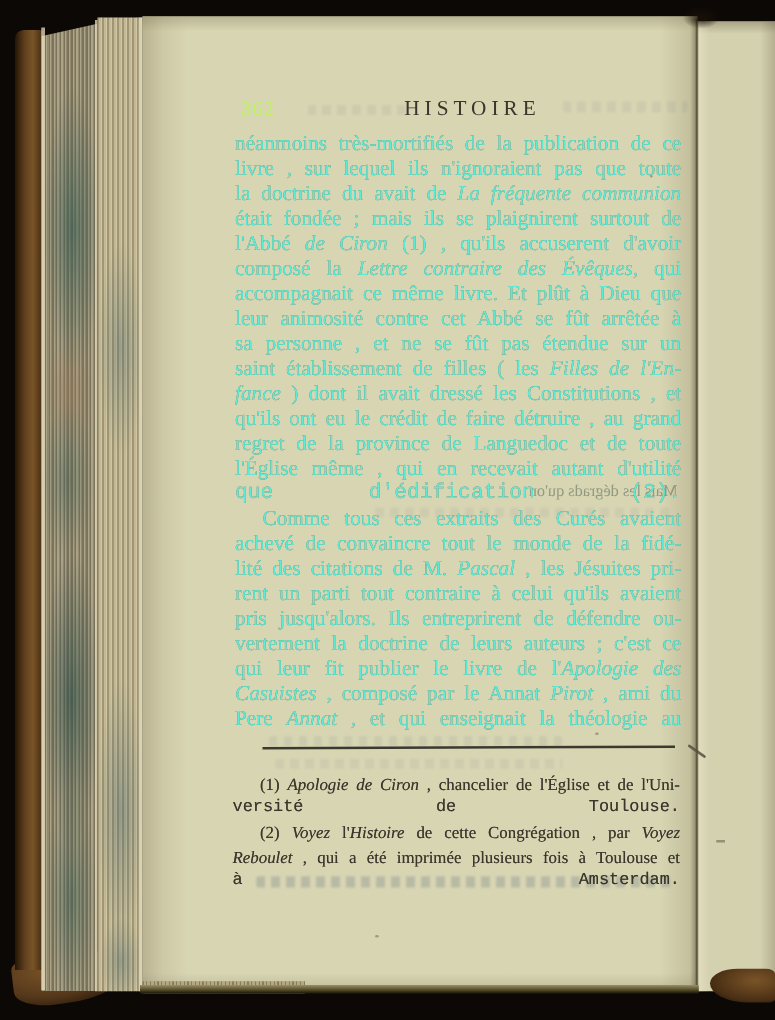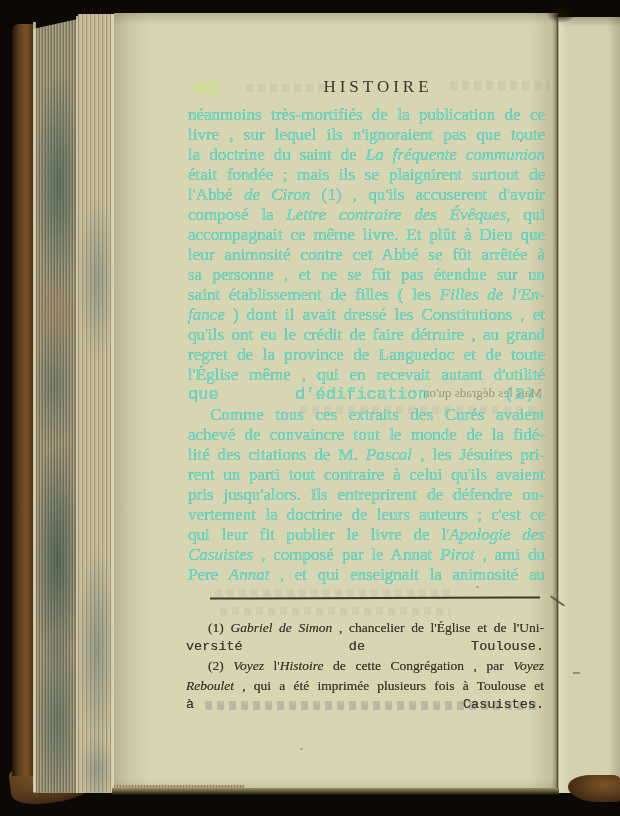--- a/index.html
+++ b/index.html
@@ -174,49 +174,49 @@
 <div class="abs ghost-dashes" id="ghost-row-2"></div>
 <div class="abs ghost-dashes" id="ghost-row-3"></div>
 <div class="abs ghost-dashes" id="ghost-row-4"></div>
 <div class="abs" id="bleedthrough-text">Mais les dégrads qu'on</div>
 
 <div class="abs" id="page-number">362</div>
 <div class="abs" id="running-title">HISTOIRE</div>
 <div class="abs" id="body-text">
     <div class="line"><span>néanmoins très-mortifiés de la publication de ce</span></div>
     <div class="line"><span>livre , sur lequel ils n'ignoraient pas que toute</span></div>
-    <div class="line"><span>la doctrine du saint de </span><span class="it">La fréquente communion</span></div>
+    <div class="line"><span>la doctrine du avait de </span><span class="it">La fréquente communion</span></div>
     <div class="line"><span>était fondée ; mais ils se plaignirent surtout de</span></div>
     <div class="line"><span>l'Abbé </span><span class="it">de Ciron</span><span> (1) , qu'ils accuserent d'avoir</span></div>
     <div class="line"><span>composé la </span><span class="it">Lettre contraire des Évêques</span><span>, qui</span></div>
     <div class="line"><span>accompagnait ce même livre. Et plût à Dieu que</span></div>
     <div class="line"><span>leur animosité contre cet Abbé se fût arrêtée à</span></div>
     <div class="line"><span>sa personne , et ne se fût pas étendue sur un</span></div>
     <div class="line"><span>saint établissement de filles ( les </span><span class="it">Filles de l'En-</span></div>
     <div class="line"><span class="it">fance</span><span> ) dont il avait dressé les Constitutions , et</span></div>
     <div class="line"><span>qu'ils ont eu le crédit de faire détruire , au grand</span></div>
     <div class="line"><span>regret de la province de Languedoc et de toute</span></div>
     <div class="line"><span>l'Église même , qui en recevait autant d'utilité</span></div>
     <div class="line last"><span>que d'édification (2).</span></div>
     <div class="line indent"><span>Comme tous ces extraits des Curés avaient</span></div>
     <div class="line"><span>achevé de convaincre tout le monde de la fidé-</span></div>
     <div class="line"><span>lité des citations de M. </span><span class="it">Pascal</span><span> , les Jésuites pri-</span></div>
     <div class="line"><span>rent un parti tout contraire à celui qu'ils avaient</span></div>
     <div class="line"><span>pris jusqu'alors. Ils entreprirent de défendre ou-</span></div>
     <div class="line"><span>vertement la doctrine de leurs auteurs ; c'est ce</span></div>
     <div class="line"><span>qui leur fit publier le livre de l'</span><span class="it">Apologie des</span></div>
     <div class="line"><span class="it">Casuistes</span><span> , composé par le Annat </span><span class="it">Pirot</span><span> , ami du</span></div>
-    <div class="line"><span>Pere </span><span class="it">Annat</span><span> , et qui enseignait la animosité au</span></div>
+    <div class="line"><span>Pere </span><span class="it">Annat</span><span> , et qui enseignait la théologie au</span></div>
   </div>
 <div class="abs" id="footnote-separator"></div>
 <div class="abs" id="footnote-block">
-    <div class="line indent"><span>(1) </span><span class="it">Gabriel de Simon</span><span> , chancelier de l'Église et de l'Uni-</span></div>
+    <div class="line indent"><span>(1) </span><span class="it">Apologie de Ciron</span><span> , chancelier de l'Église et de l'Uni-</span></div>
     <div class="line last"><span>versité de Toulouse.</span></div>
     <div class="line indent"><span>(2) </span><span class="it">Voyez</span><span> l'</span><span class="it">Histoire</span><span> de cette Congrégation , par </span><span class="it">Voyez</span></div>
     <div class="line"><span class="it">Reboulet</span><span> , qui a été imprimée plusieurs fois à Toulouse et</span></div>
-    <div class="line last"><span>à Casuistes.</span></div>
+    <div class="line last"><span>à Amsterdam.</span></div>
   </div>
 
 <div class="abs" id="pen-slash"></div>
 <div class="abs" id="margin-dash"></div>
 <div class="abs speck" id="speck-1"></div>
 <div class="abs speck" id="speck-2"></div>
 <div class="abs speck" id="speck-3"></div>
 
 </body></html>

